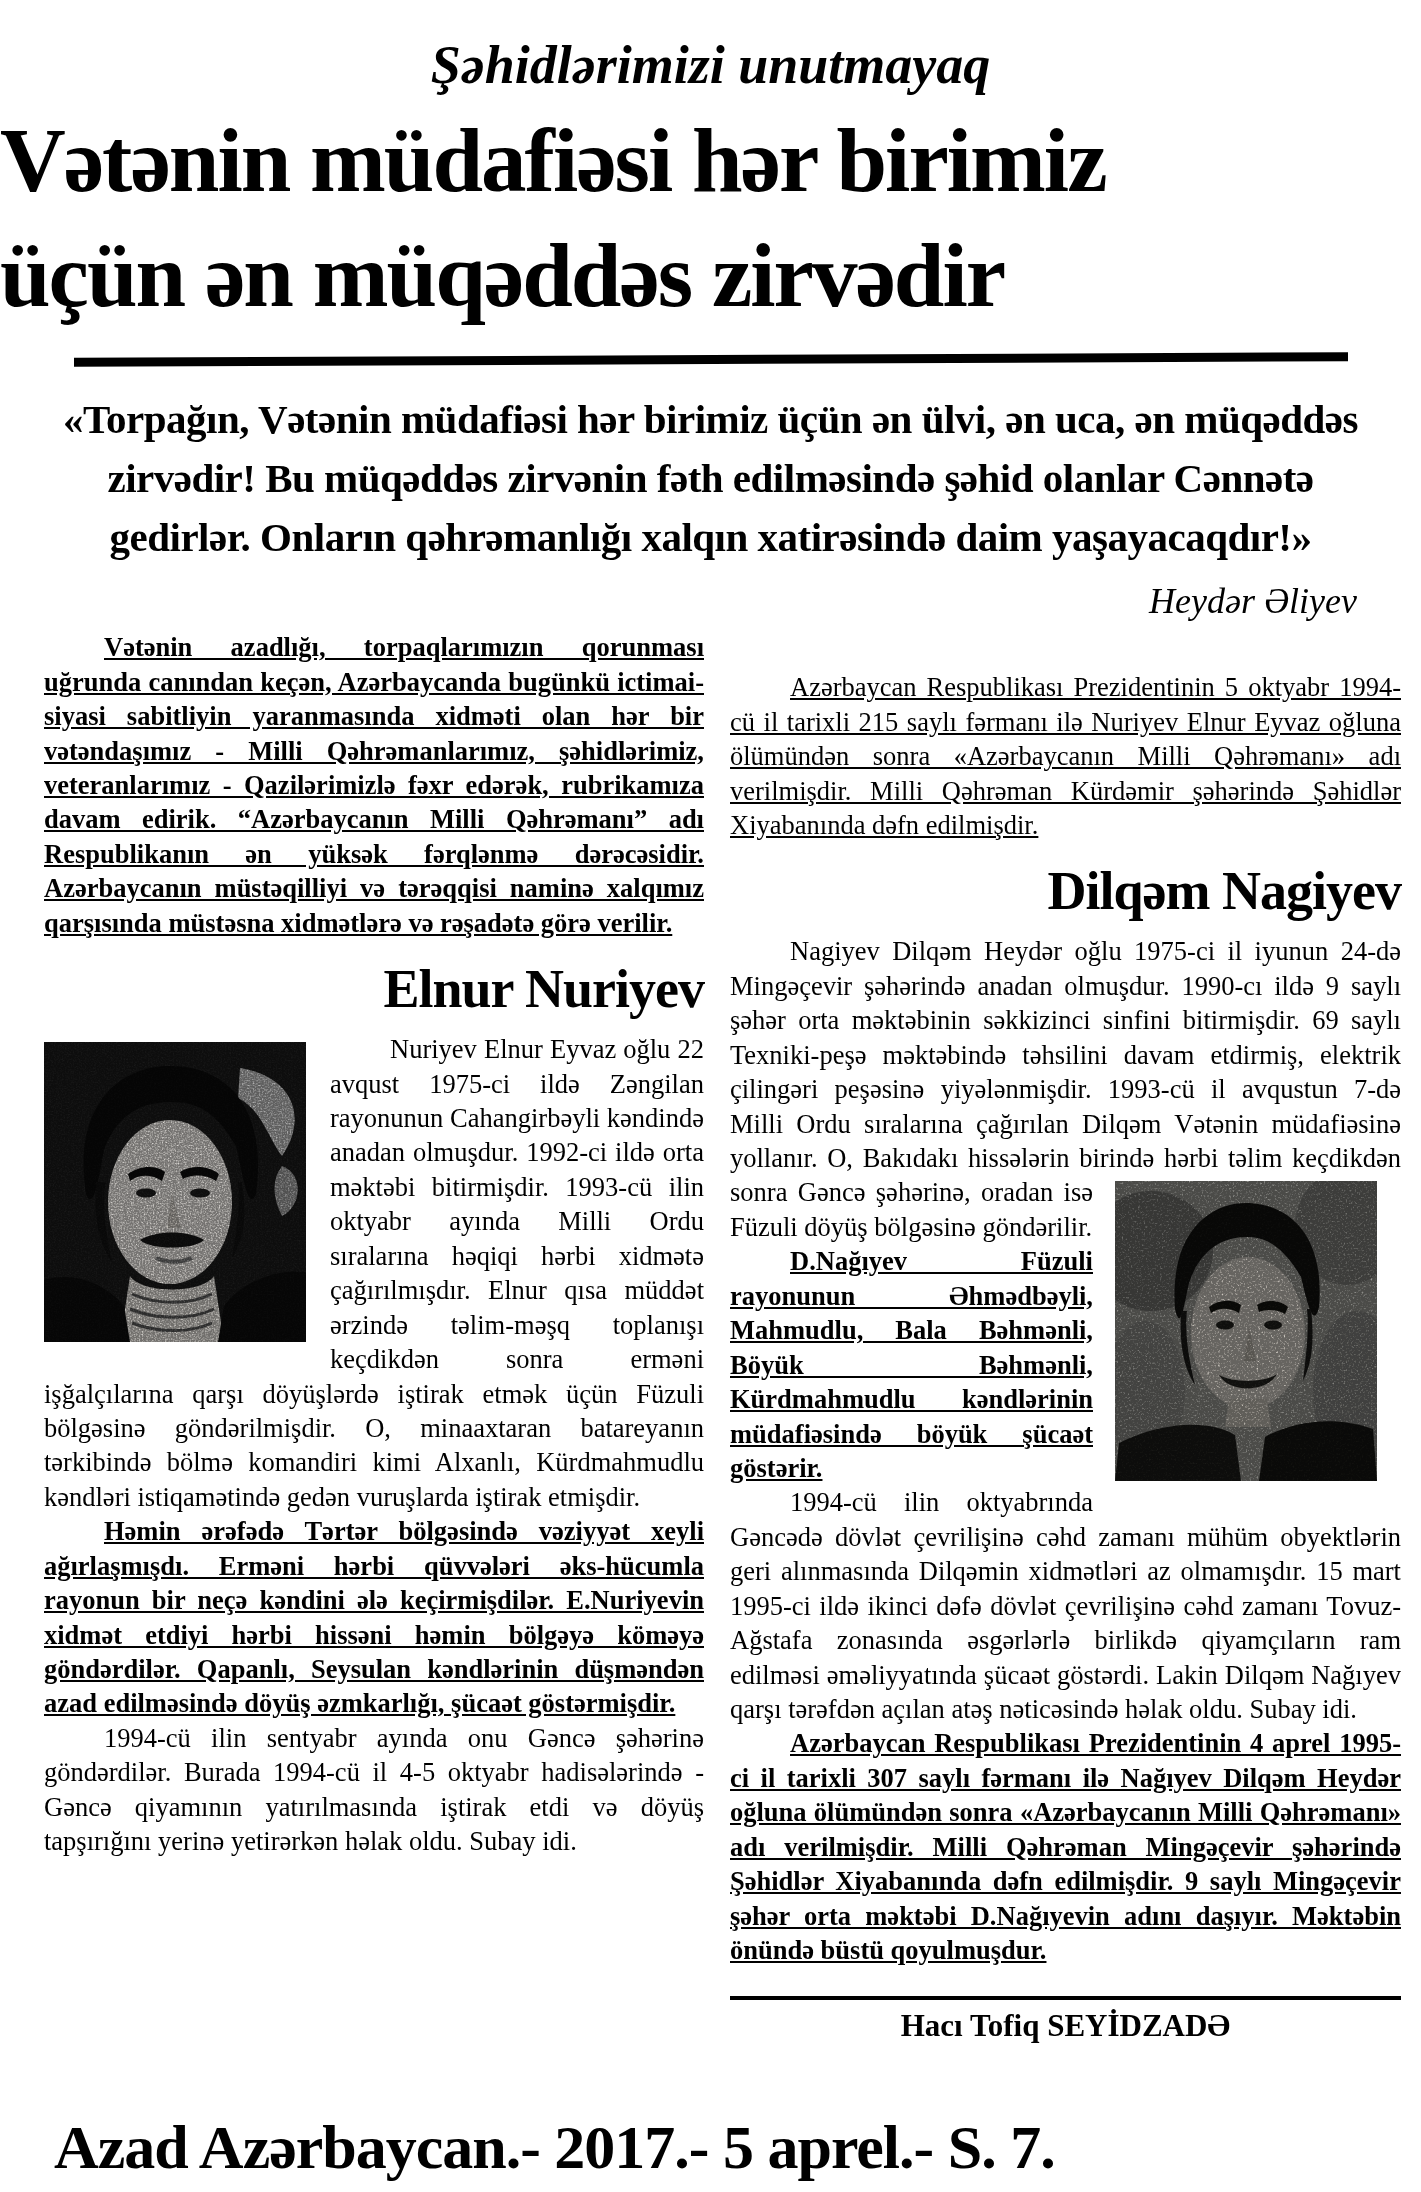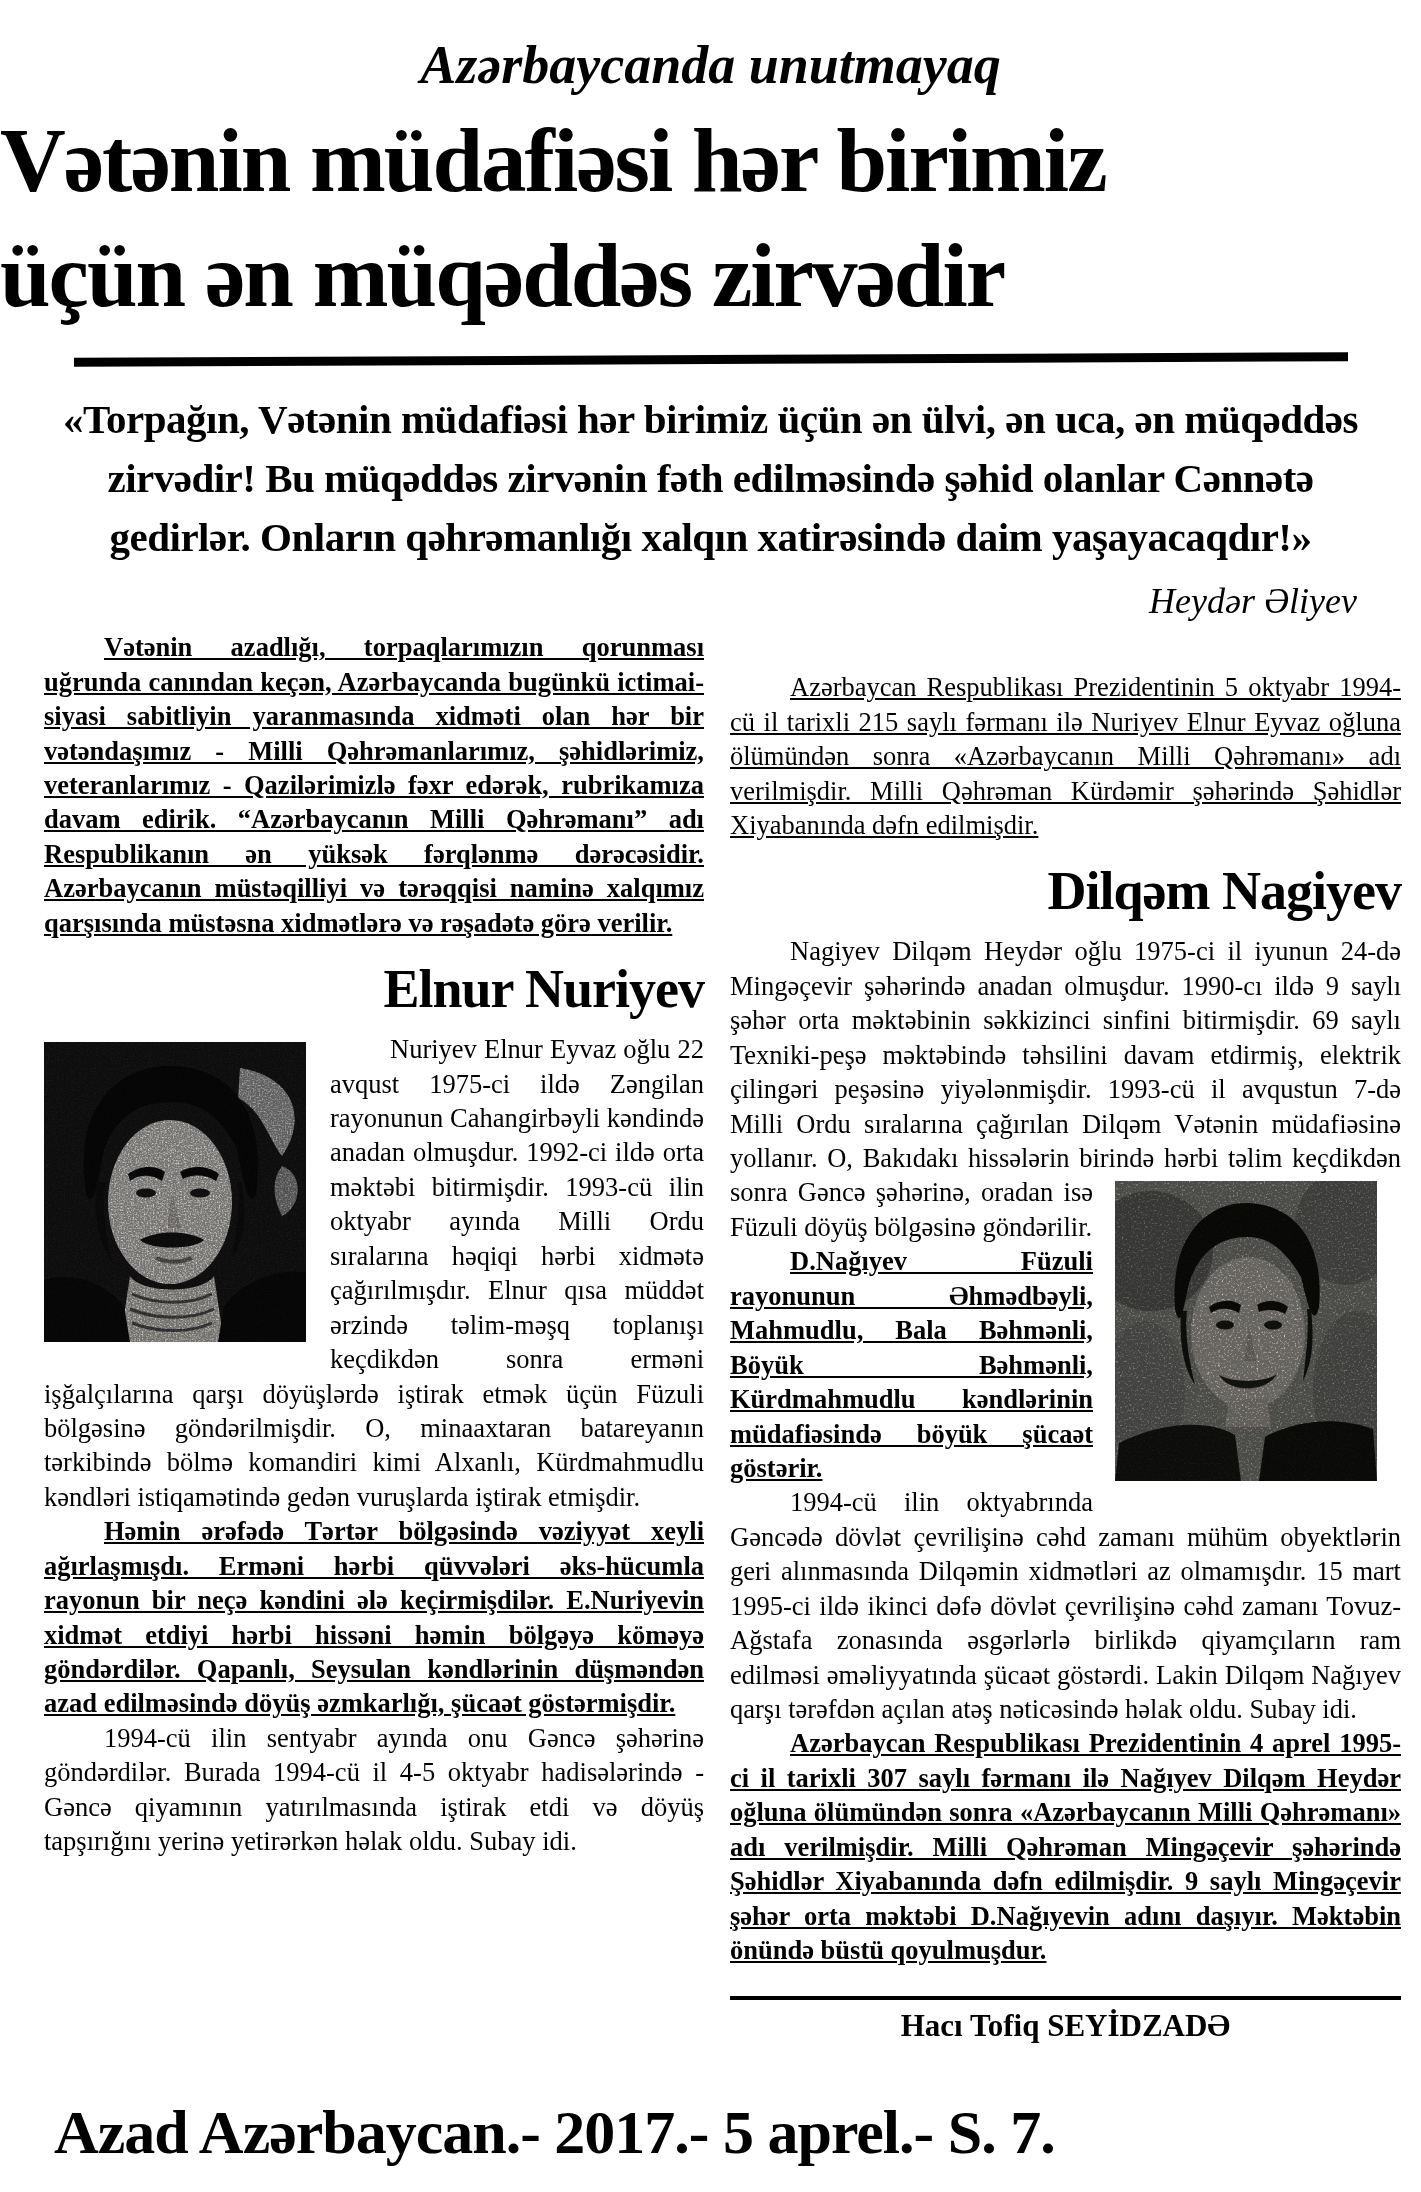--- a/index.html
+++ b/index.html
@@ -45,30 +45,30 @@
     text-align:right; font-size:54px; font-weight:bold;
     margin:18px 0 12px; letter-spacing:-1px;
   }
   .photo { display:block; font-size:0; line-height:0; background:#141414; }
   .ph-left  { float:left;  width:262px; height:300px; margin:10px 24px 6px 0; }
   .ph-right { float:right; width:262px; height:300px; margin:6px 24px 10px 22px; }
   .photo svg { width:100%; height:100%; display:block; }
   .sig-rule { border:none; border-top:4px solid #000; margin:28px 0 8px; width:100%; }
   .byline { text-align:center; font-size:31px; font-weight:bold; }
   .footer-citation {
-    position:absolute; left:54px; bottom:24px;
+    position:absolute; left:54px; bottom:9px;
     font-size:62px; font-weight:bold; letter-spacing:-1px; white-space:nowrap;
   }
 </style>
 </head>
 <body>
 
 <div class="page">
 
-  <div class="kicker">Azərbaycanda unutmayaq</div>
+  <div class="kicker">Şəhidlərimizi unutmayaq</div>
 
   <h1 class="headline" style="margin:8px 0 0;">
     <span class="hl">Vətənin müdafiəsi hər birimiz</span>
     <span class="hl">üçün ən müqəddəs zirvədir</span>
   </h1>
 
   <div class="rule-thick"></div>
 
   <div class="lead-quote">«Torpağın, Vətənin müdafiəsi hər birimiz üçün ən ülvi, ən uca, ən müqəddəs zirvədir! Bu müqəddəs zirvənin fəth edilməsində şəhid olanlar Cənnətə gedirlər. Onların qəhrəmanlığı xalqın xatirəsində daim yaşayacaqdır!»</div>
 

